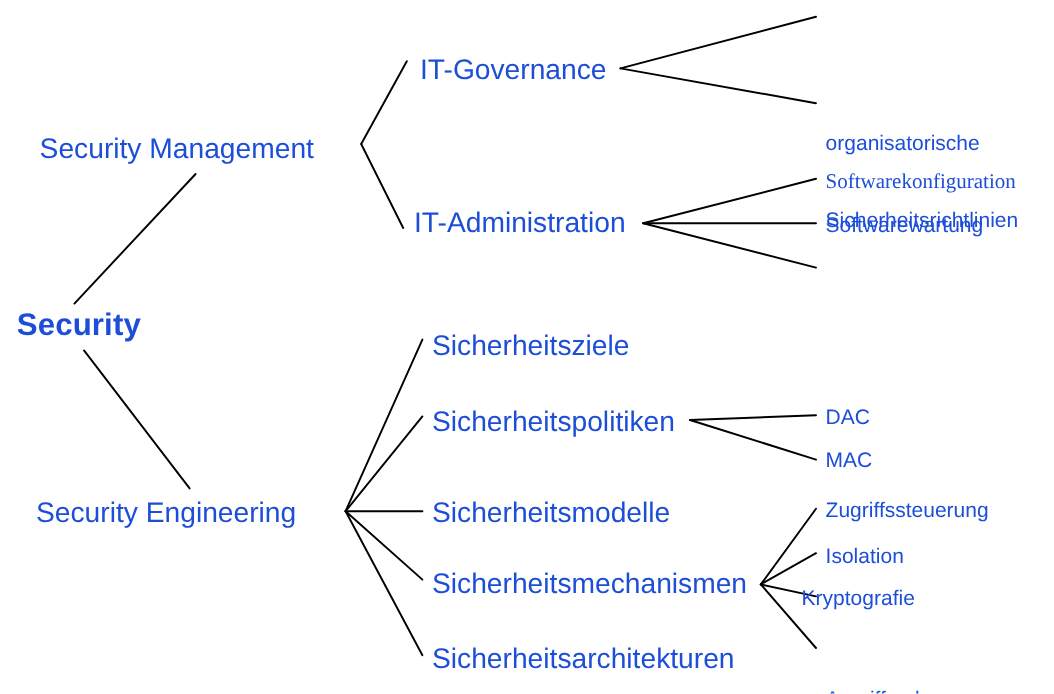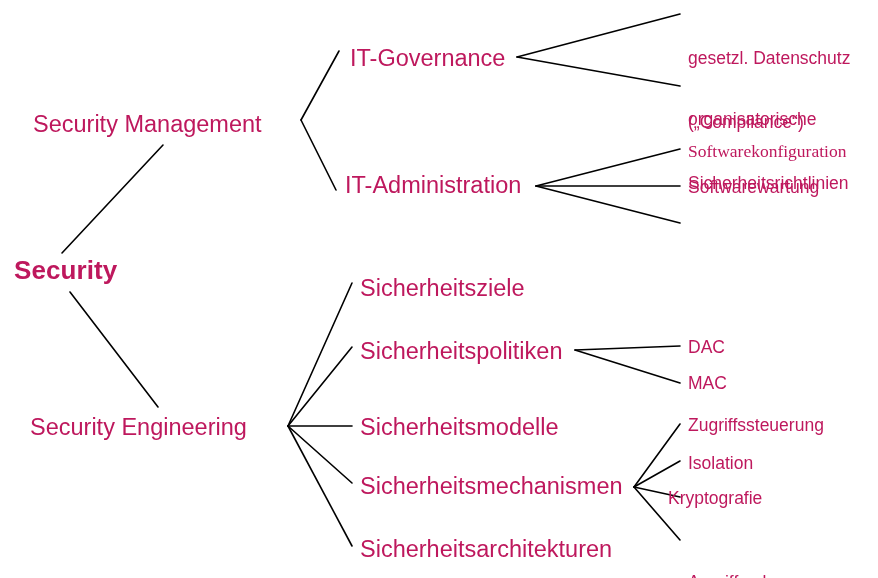--- a/index.html
+++ b/index.html
@@ -29,21 +29,21 @@
   }
   svg.edge-layer line {
     stroke: #000000;
     stroke-width: 1.6;
     stroke-linecap: round;
   }
   .node-label {
     position: absolute;
     white-space: pre;
     line-height: 1.22;
-    color: #be185d;
+    color: #1d4ed8;
   }
   .lvl-root {
     font-size: 26px;
     font-weight: bold;
     letter-spacing: 0.1px;
   }
   .lvl-1 {
     font-size: 23.5px;
     font-weight: normal;
   }
@@ -104,24 +104,20 @@
   <div class="node-label lvl-root" style="left:14px; top:255px;">Security</div>
 
   <div class="node-label lvl-1" style="left:33px; top:110px;">Security Management</div>
 
   <div class="node-label lvl-1" style="left:30px; top:413px;">Security Engineering</div>
 
   <div class="node-label lvl-2" style="left:350px; top:44px;">IT-Governance</div>
 
   <div class="node-label lvl-2" style="left:345px; top:171px;">IT-Administration</div>
 
-  <div class="node-label lvl-3" style="left:688px; top:5px;">
-    <span class="line">gesetzl. Datenschutz</span>
-    <span class="line">(„Compliance“)</span>
-  </div>
 
   <div class="node-label lvl-3" style="left:688px; top:66px;">
     <span class="line">organisatorische</span>
     <span class="line">Sicherheitsrichtlinien</span>
   </div>
 
   <div class="node-label lvl-3" style="left:688px; top:141px;font-family:Liberation Serif, serif;">Softwarekonfiguration</div>
 
   <div class="node-label lvl-3" style="left:688px; top:177px;">Softwarewartung</div>
 

